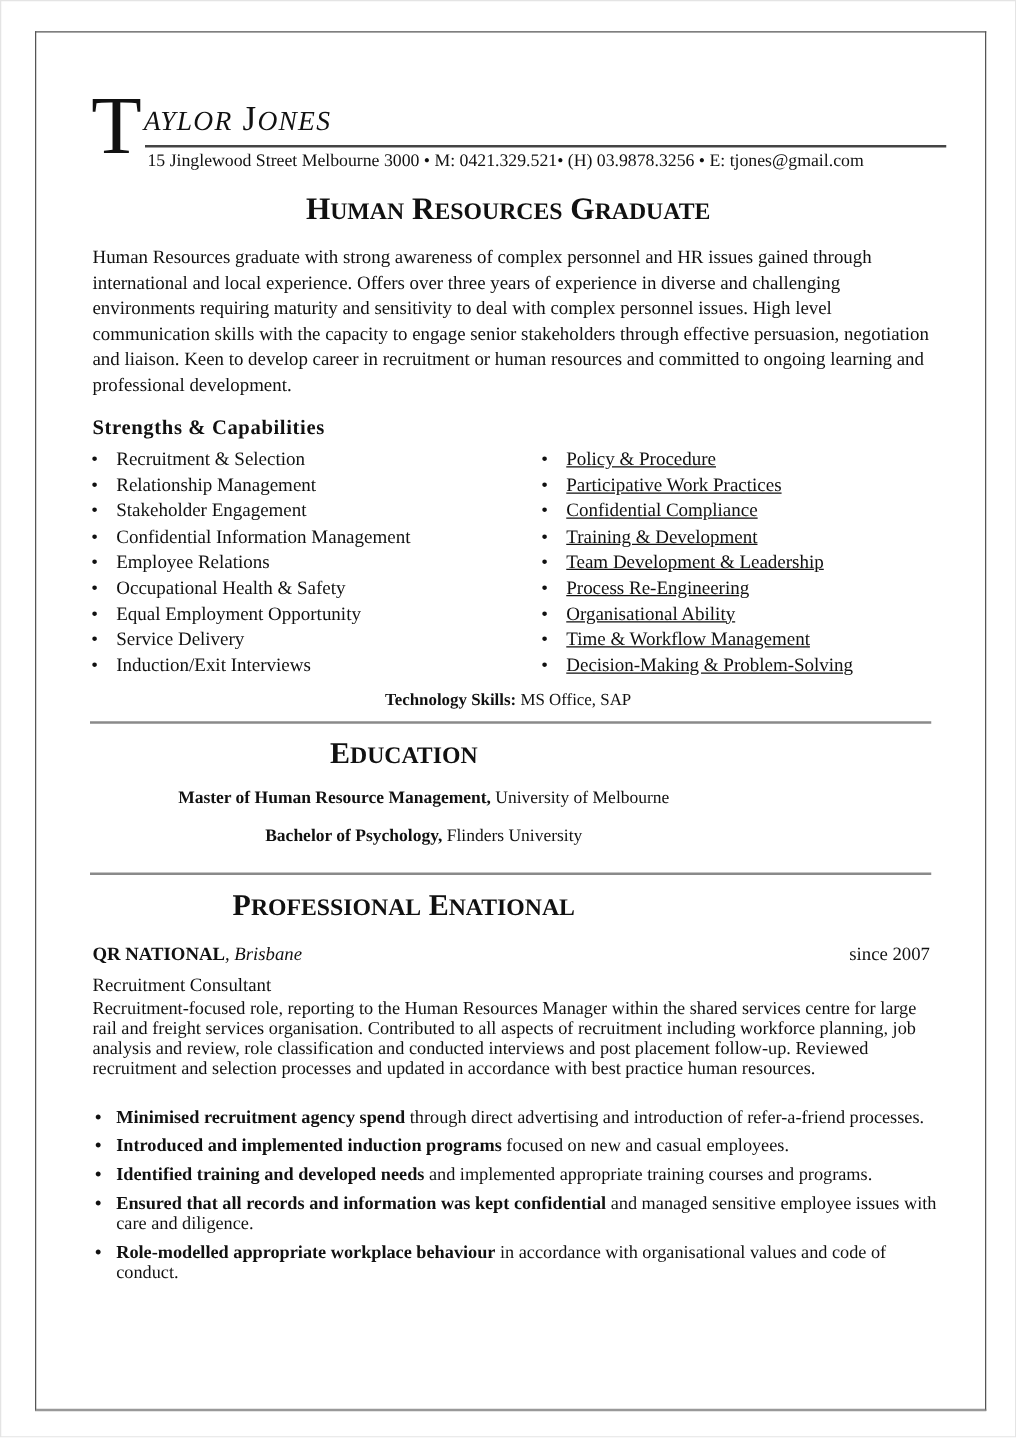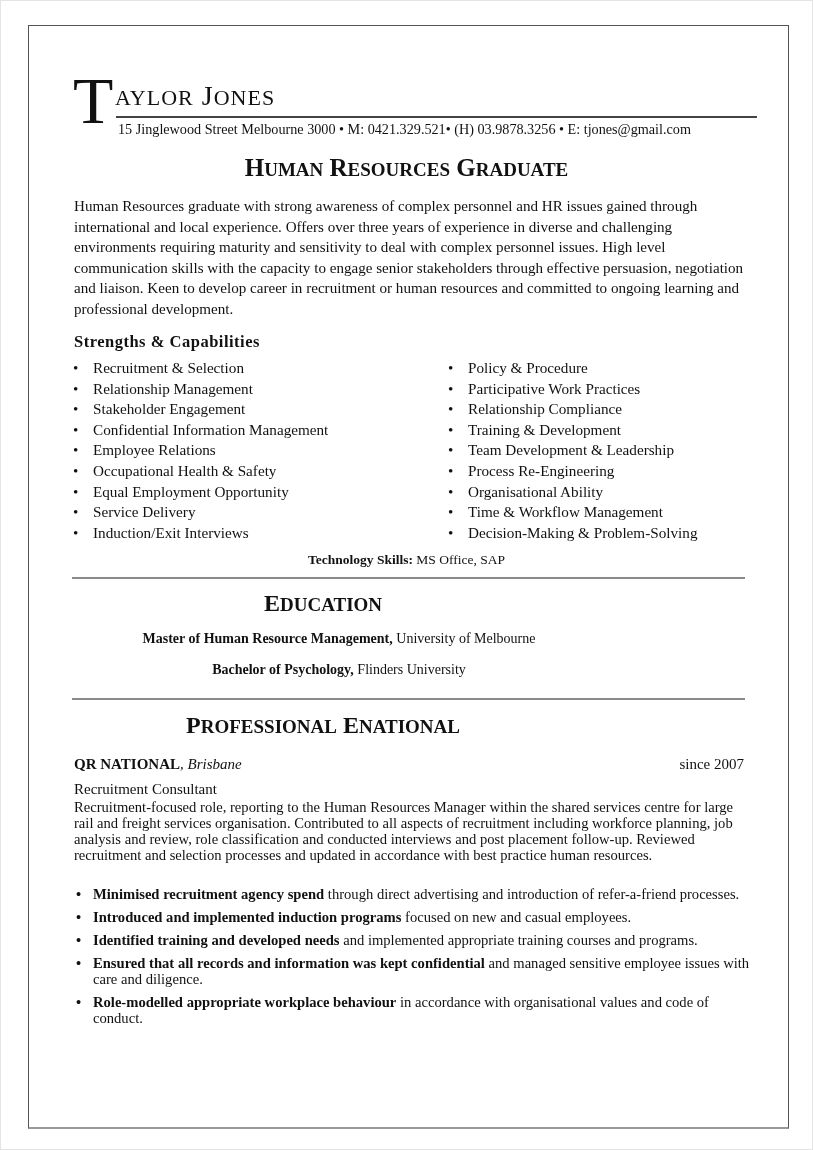--- a/index.html
+++ b/index.html
@@ -4,35 +4,35 @@
 <style>
   html, body { margin:0; padding:0; background:#ffffff; }
   body { width:813px; height:1150px; position:relative; overflow:hidden; font-family:"Liberation Serif","DejaVu Serif",serif; color:#111; }
   .outer-edge { position:absolute; left:0; top:0; width:811px; height:1148px; border:1px solid #e4e4e4; }
   .page { position:absolute; left:28px; top:25px; width:759px; height:1101px; border-left:1px solid #555; border-top:1px solid #555; border-right:1px solid #555; border-bottom:2px solid #999; }
 
   
   .big-t { position:absolute; left:73px; top:68px; font-size:66px; line-height:66px; font-family:"Liberation Serif",serif; }
   .name-rest { position:absolute; left:115px; top:80px; font-size:28px; line-height:32px; letter-spacing:1px; }
   .name-rest .cap { font-size:28px; }
-  .name-rest .sc { font-size:22px; }
+  .name-rest .sc { font-size:22px;font-style:italic; }
   .name-rule { position:absolute; left:116px; top:116px; width:641px; height:2px; background:#444; }
   .contact { position:absolute; left:118px; top:120px; font-size:14.2px; line-height:18px; white-space:nowrap; }
 
   .title { position:absolute; left:0; width:813px; top:153px; text-align:center; font-weight:bold; font-size:25px; line-height:30px; }
   .title .sc, .section-head .sc { font-size:19px; }
 
   .summary { position:absolute; left:74px; top:196px; width:680px; font-size:15.1px; line-height:20.6px; }
 
   .strengths-head { position:absolute; left:74px; top:331px; font-weight:bold; font-size:16.5px; letter-spacing:0.5px; line-height:22px; }
   .col { position:absolute; top:358px; list-style:none; margin:0; padding:0; font-size:15.2px; line-height:20.6px; }
   .col li { position:relative; padding-left:20px; white-space:nowrap; }
   .col li::before { content:"\2022"; position:absolute; left:0; top:0; }
   .col.left { left:73px; }
-  .col.right { left:448px; }
+  .col.right { left:433px;text-decoration:underline; }
 
   .tech { position:absolute; left:0; width:813px; top:550px; text-align:center; font-size:13.5px; line-height:20px; }
   .tech b { font-weight:bold; }
 
   .rule { position:absolute; left:72px; width:673px; height:2px; background:#8a8a8a; }
 
   .section-head { position:absolute; left:0; width:646px; text-align:center; font-weight:bold; font-size:24px; line-height:28px; }
 
   .edu { position:absolute; left:0; width:678px; text-align:center; font-size:14px; line-height:18px; }
   .edu b { font-weight:bold; }
@@ -72,21 +72,21 @@
   <li>Confidential Information Management</li>
   <li>Employee Relations</li>
   <li>Occupational Health &amp; Safety</li>
   <li>Equal Employment Opportunity</li>
   <li>Service Delivery</li>
   <li>Induction/Exit Interviews</li>
 </ul>
 <ul class="col right">
   <li>Policy &amp; Procedure</li>
   <li>Participative Work Practices</li>
-  <li>Relationship Compliance</li>
+  <li>Confidential Compliance</li>
   <li>Training &amp; Development</li>
   <li>Team Development &amp; Leadership</li>
   <li>Process Re-Engineering</li>
   <li>Organisational Ability</li>
   <li>Time &amp; Workflow Management</li>
   <li>Decision-Making &amp; Problem-Solving</li>
 </ul>
 
 <div class="tech"><b>Technology Skills:</b><span> MS Office, SAP</span></div>
 

